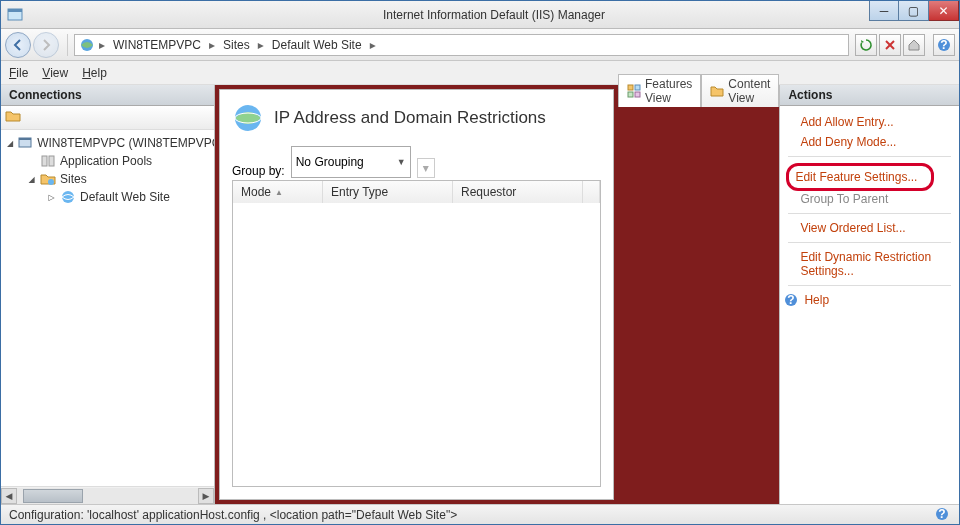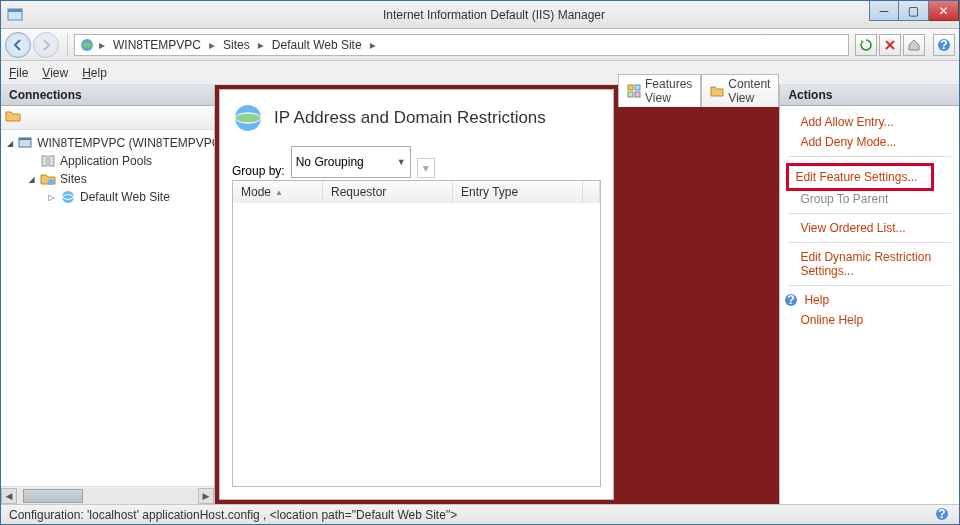--- a/index.html
+++ b/index.html
@@ -61,21 +61,21 @@
 
 .tabbar { height: 22px; display: flex; align-items: flex-end; background: #ececec; border-top: 1px solid #bcbcbc; gap: 0; }
 .tab { border: 1px solid #bcbcbc; border-bottom: none; background: linear-gradient(#fff,#f0f0f0); padding: 2px 8px; display: flex; align-items: center; gap: 4px; font-size: 11px; color: #444; }
 .tab.selected { background: #fff; }
 
 .actions { width: 186px; border-left: 1px solid #bdbdbd; background: #fff; display: flex; flex-direction: column; }
 .actions-list { padding: 6px 4px; }
 .actions-list .alink { color: #c2410c; padding: 3px 8px 3px 16px; display: block; cursor: pointer; }
 .actions-list .sep { border-top: 1px solid #ddd; margin: 4px 4px; }
 .actions-list .alink.help-row { display: flex; align-items: center; gap: 6px; padding-left: 0; }
-.highlight-ring { border: 3px solid #d4002a; border-radius: 0; padding: 1px 6px; margin: 2px 2px; display: inline-block; }
+.highlight-ring { border: 3px solid #d4002a; border-radius: 12px; padding: 1px 6px; margin: 2px 2px; display: inline-block; }
 
 .statusbar { height: 20px; background: linear-gradient(#f4f4f4,#e4e4e4); border-top: 1px solid #c7c7c7; display: flex; align-items: center; padding: 0 8px; color: #333; font-size: 11px; }
 .statusbar .stat-help { margin-left: auto; width: 16px; height: 16px; }
 
 svg { display: block; }
 </style>
 </head>
 <body>
 
 <div class="titlebar">
@@ -233,22 +233,22 @@
           <span style="font-size:9px;color:#555">▼</span>
         </div>
         <span style="border:1px solid #ccc;width:18px;height:20px;display:flex;align-items:center;justify-content:center;color:#aaa">▾</span>
       </div>
       <div class="grid">
         <div class="grid-head">
           <div class="col" style="width:90px">
               <span>Mode</span>
               <span style="font-size:8px;color:#888">▲</span>
             </div>
+          <div class="col" style="width:130px">Entry Type</div>
           <div class="col" style="width:130px">Requestor</div>
-          <div class="col" style="width:130px">Entry Type</div>
           <div class="col" style="flex:1"></div>
         </div>
         <div class="grid-body"></div>
       </div>
     </div>
     <div class="tabbar">
       <div class="tab selected">
         <span>
             <svg width="14" height="14" viewBox="0 0 14 14">
               <rect x="1" y="1" width="5" height="5" fill="#f3c56b" stroke="#b88a2e"></rect>
@@ -287,21 +287,20 @@
       <div class="sep"></div>
       <div class="alink help-row">
         <span>
             <svg width="14" height="14">
               <circle cx="7" cy="7" r="6" fill="#4f8fd9"></circle>
               <text x="7" y="11" text-anchor="middle" fill="#fff" font-size="10" font-weight="bold">?</text>
             </svg>
           </span>
         <span>Help</span>
       </div>
-      <span class="alink">Online Help</span>
     </div>
   </div>
 
 </div>
 
 <div class="statusbar">
   <span>Configuration: 'localhost' applicationHost.config , &lt;location path="Default Web Site"&gt;</span>
   <span class="stat-help">
       <svg width="14" height="14">
         <circle cx="7" cy="7" r="6" fill="#4f8fd9"></circle>

